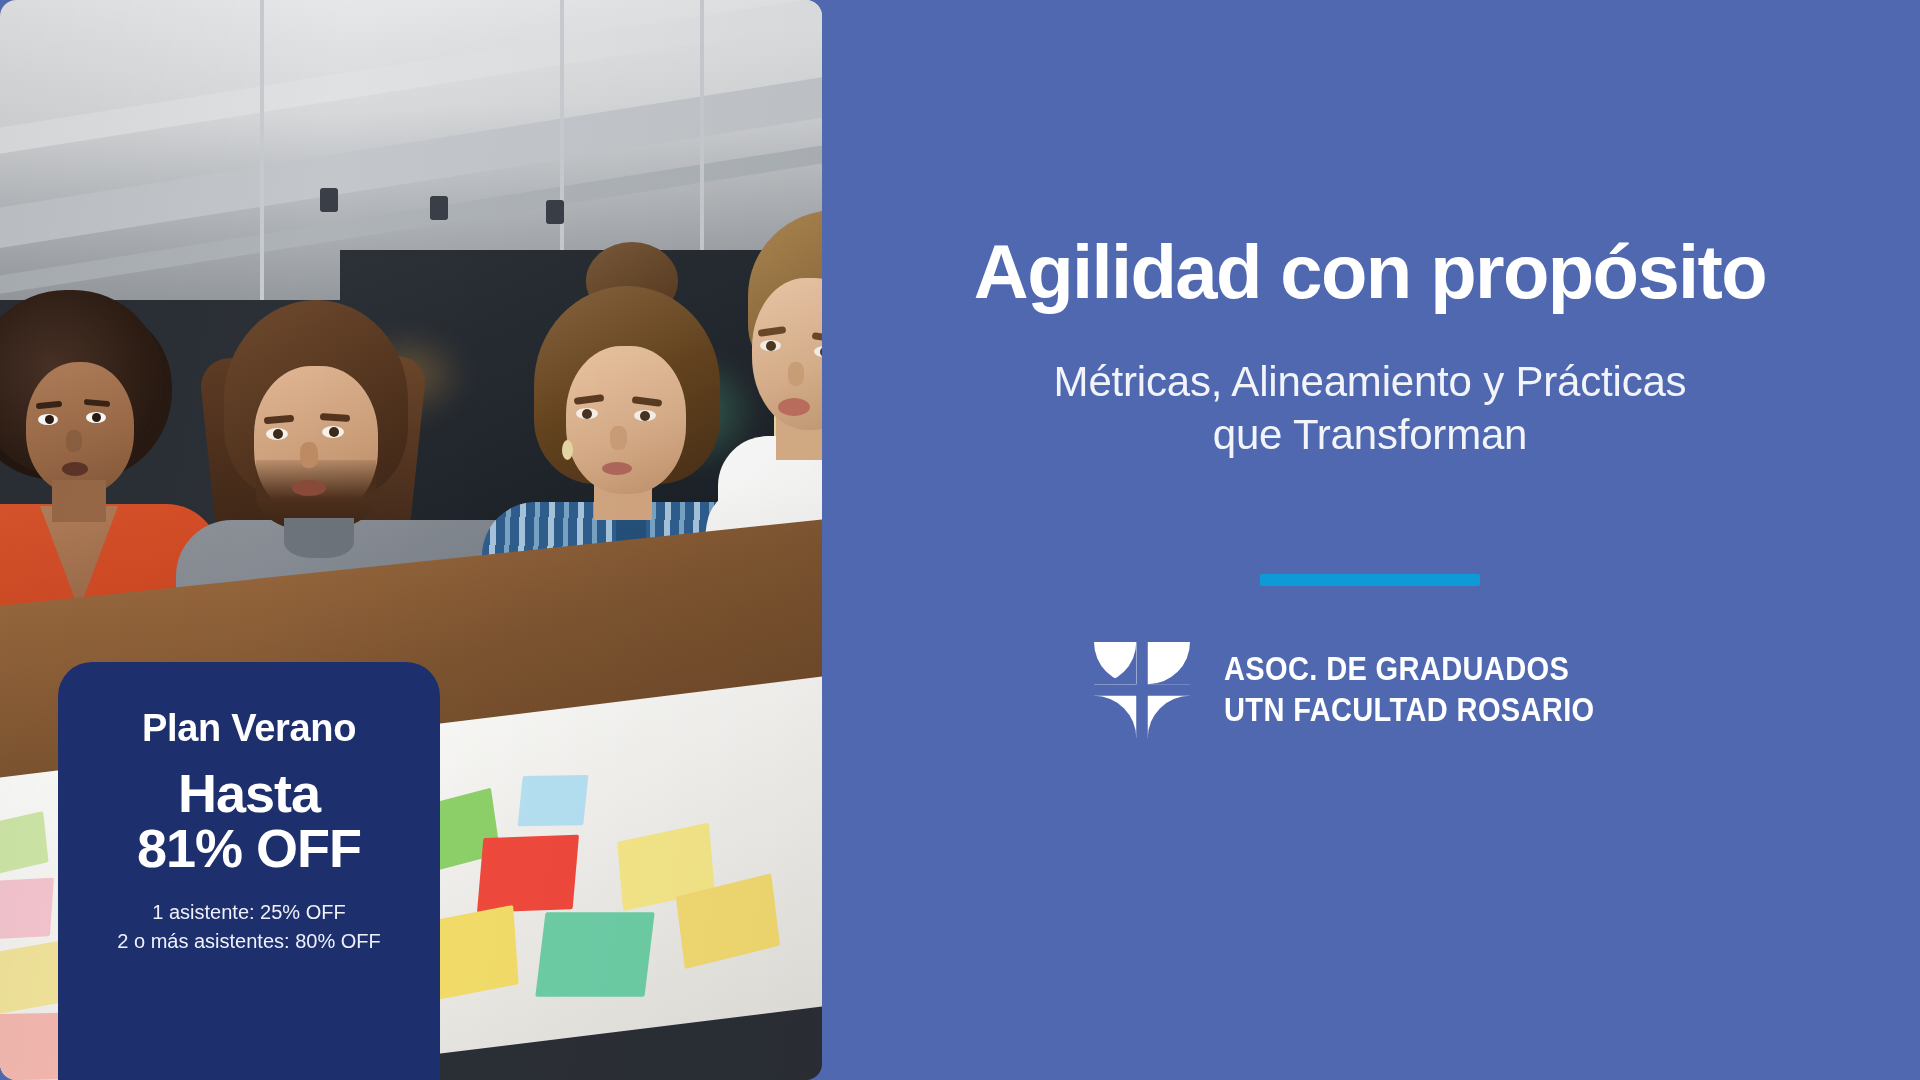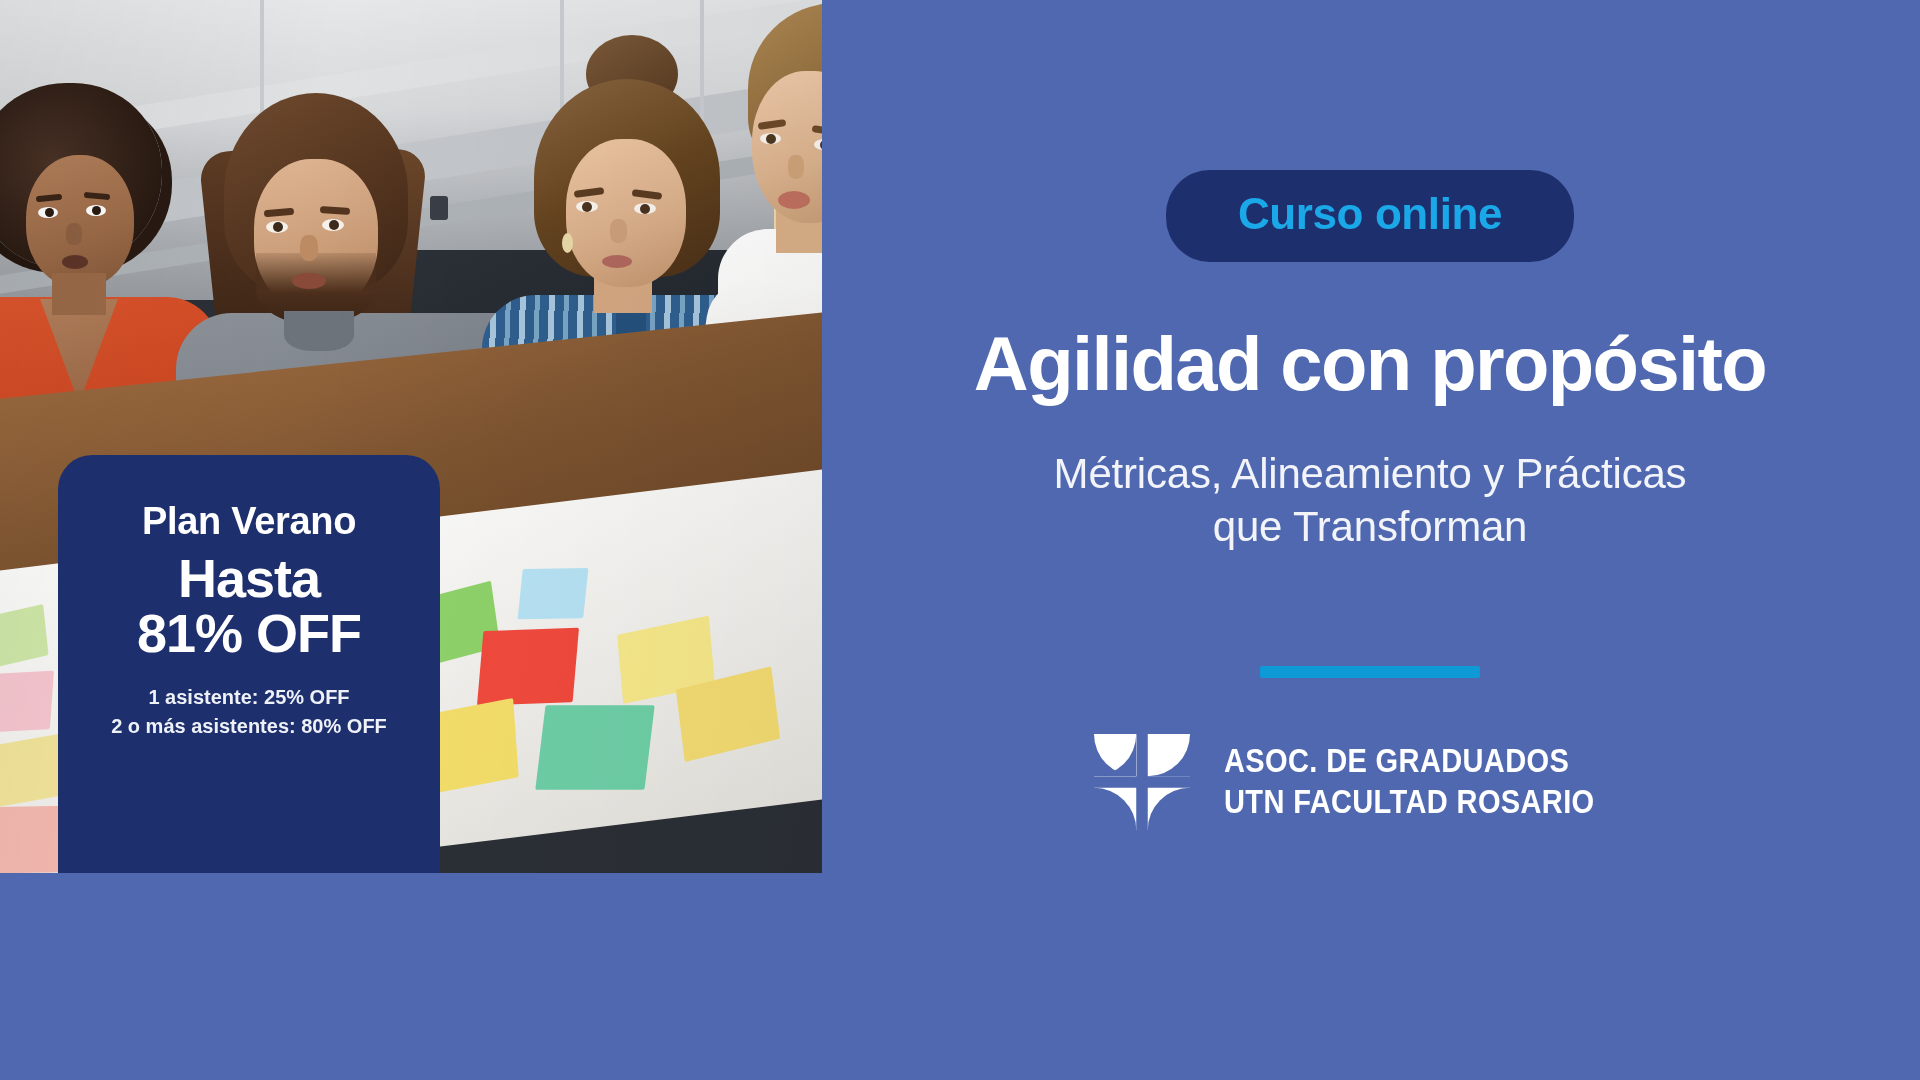--- a/index.html
+++ b/index.html
@@ -12,24 +12,25 @@
   .banner {
     position:relative;
     width:1920px; height:1080px;
     display:flex;
     overflow:hidden;
   }
 
   
   .photo-pane {
     position:relative;
-    width:822px; height:873px;
+    width:822px; height:1080px;
     flex:0 0 822px;
     overflow:hidden;
     background:#2b2f36;
+    border-radius:16px;
   }
 
   
   .ph-ceiling {
     position:absolute; left:0; top:0; width:822px; height:300px;
     background:linear-gradient(178deg,#e8e9ea 0%,#d6d8da 38%,#b9bcc0 62%,#8e9398 100%);
   }
   .ph-beam {
     position:absolute; background:#cfd2d5;
   }
@@ -356,29 +357,29 @@
     padding:46px 26px 0;
     text-align:center;
     z-index:6;
   }
   .promo-plan {
     font-size:38px; font-weight:bold; color:#ffffff;
     letter-spacing:-.3px; line-height:1.1;
   }
   .promo-hasta {
     font-size:54px; font-weight:bold; color:#ffffff;
-    line-height:1.02; margin-top:8px; letter-spacing:-1px;
+    line-height:1.02; margin-top:16px; letter-spacing:-1px;
   }
   .promo-off {
     font-size:54px; font-weight:bold; color:#ffffff;
     line-height:1.02; letter-spacing:-1px;
   }
   .promo-fine {
     margin-top:22px;
-    font-size:20px; color:#eef1f8; line-height:1.45; font-weight:bold;
+    font-size:20px; color:#eef1f8; line-height:1.45; font-weight:normal;
   }
 
   
   .content-pane {
     position:relative;
     flex:1 1 auto;
     height:1080px;
     background:#4f68b0;
     padding:170px 70px 0 68px;
   }
@@ -574,23 +575,20 @@
       <div class="promo-off">81% OFF</div>
       <div class="promo-fine">
         <div>1 asistente: 25% OFF</div>
         <div>2 o más asistentes: 80% OFF</div>
       </div>
     </div>
   </div>
 
   <div class="content-pane">
 
-    <div class="badge-wrap">
-      <div class="badge">Curso online</div>
-    </div>
 
     <h1 class="main-title">Agilidad con propósito</h1>
 
     <div class="subtitle">
       <div>Métricas, Alineamiento y Prácticas</div>
       <div>que Transforman</div>
     </div>
 
     <div class="divider"></div>
 

